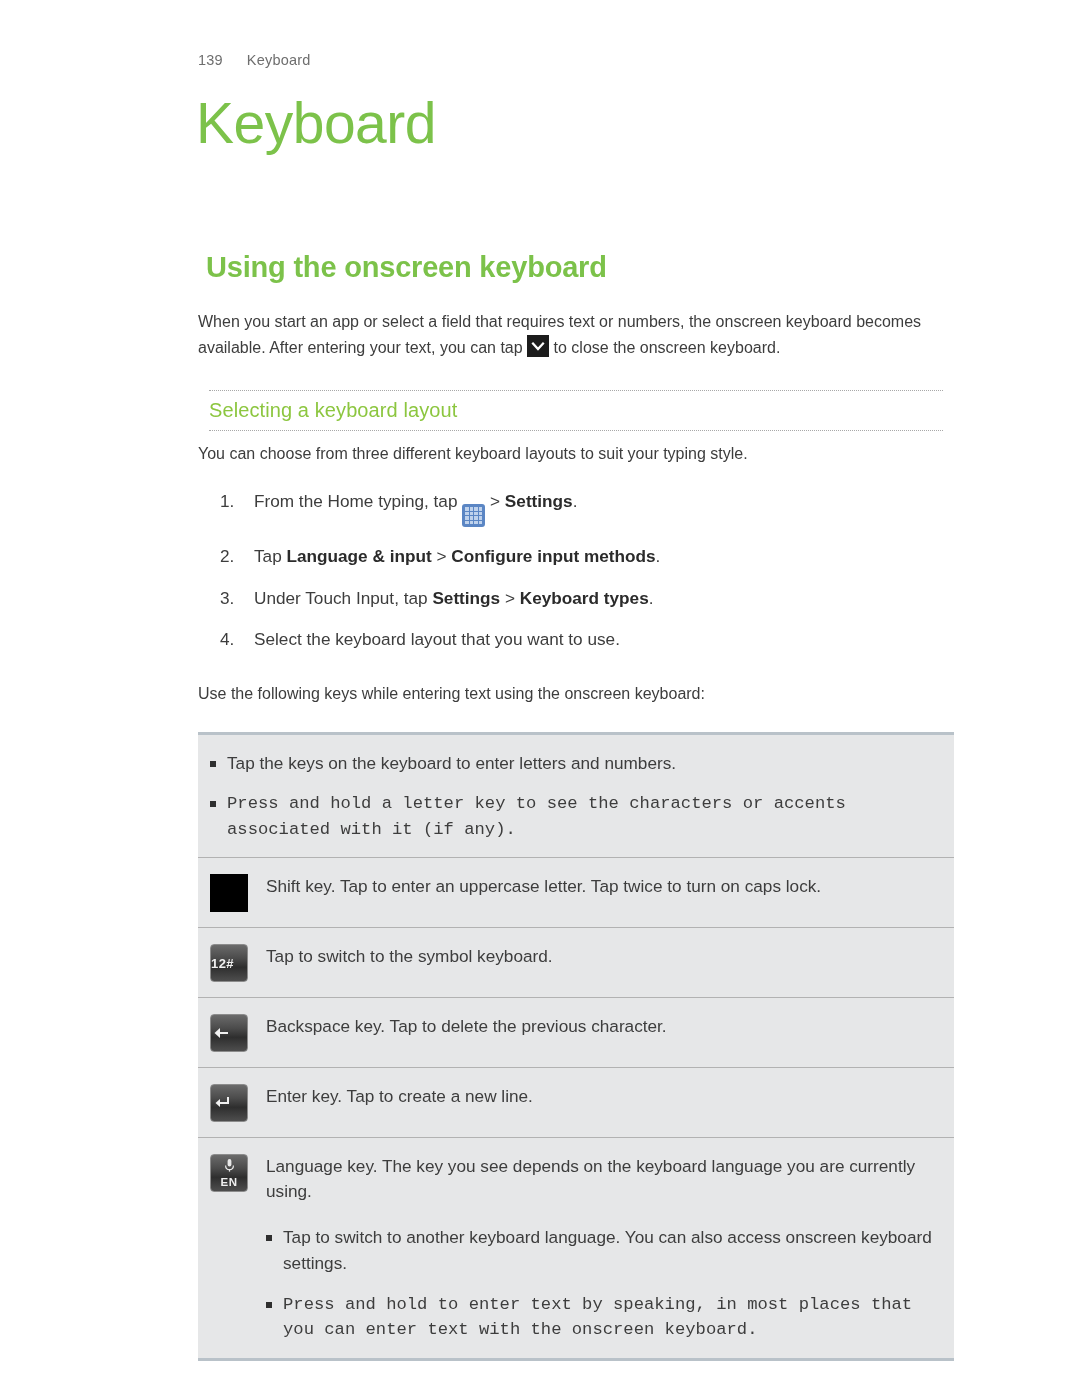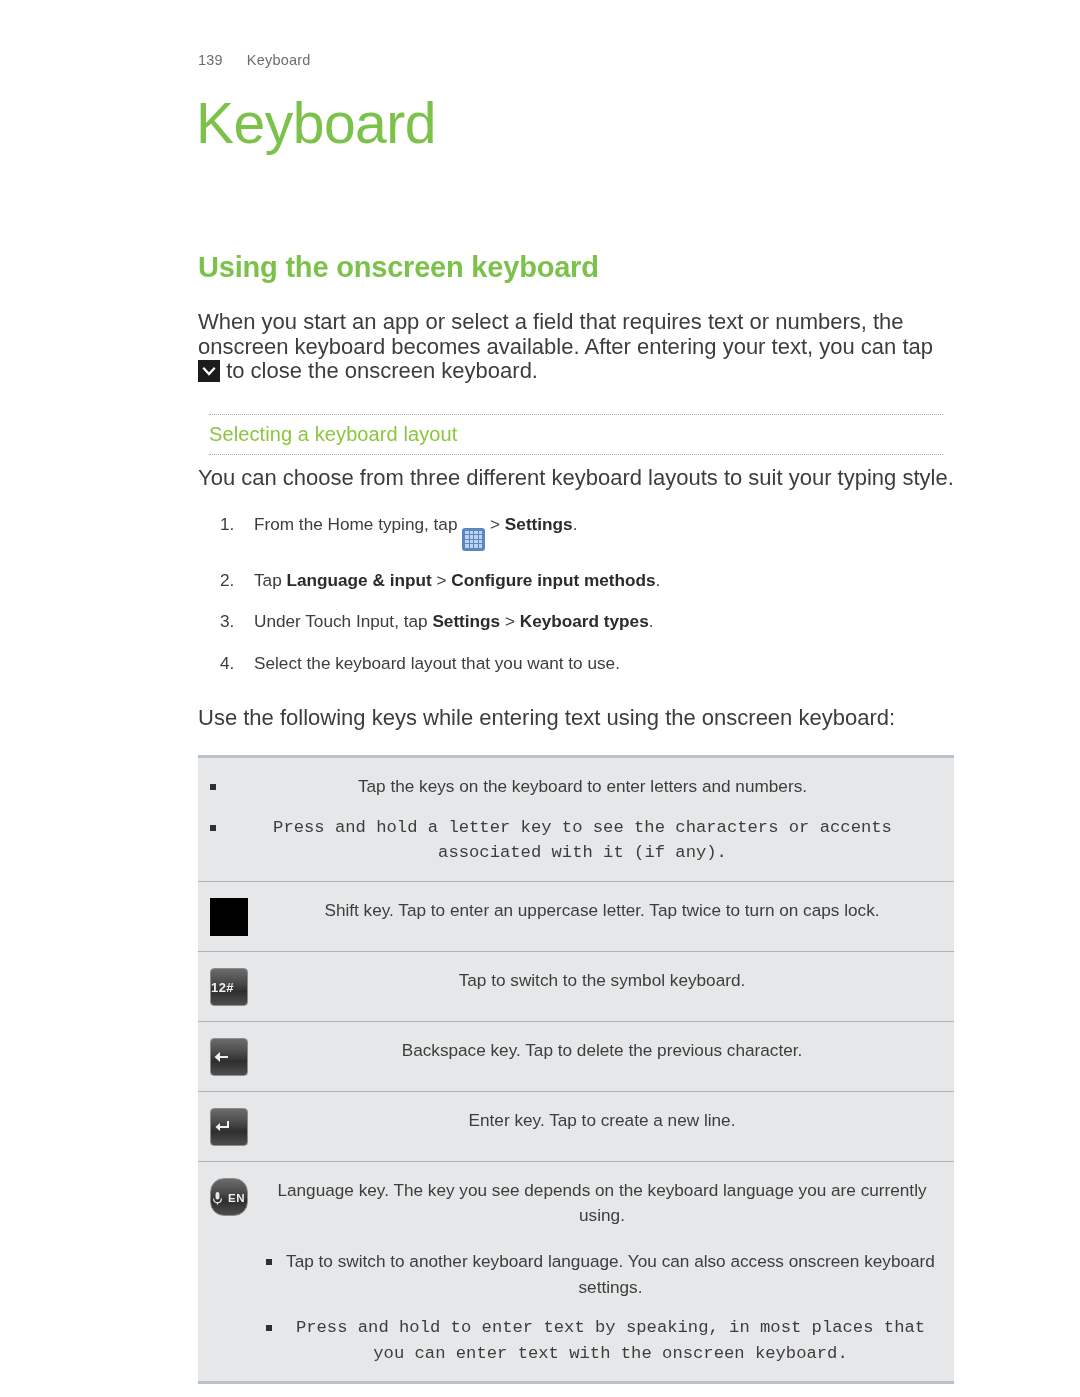--- a/index.html
+++ b/index.html
@@ -53,26 +53,26 @@
     left: 198px;
     top: 246px;
     width: 756px;
   }
 
   h2.section {
     font-size: 29px;
     line-height: 34px;
     font-weight: 700;
     color: #7cc24a;
-    margin: 0 0 26px 0;
+    margin: 0 0 26px 8px;
     letter-spacing: -0.2px;
   }
 
   p.body {
-    font-size: 22px;
+    font-size: 16px;
     line-height: 24.6px;
     margin: 0 0 18px 0;
     color: #3d3d3d;
   }
   p.body:last-child { margin-bottom: 0; }
 
   
   .subsec {
     margin-top: 30px;
   }
@@ -164,21 +164,20 @@
   .krow .kcell-icon {
     flex: 0 0 56px;
     padding-top: 1px;
   }
   .krow .kcell-text {
     flex: 1 1 auto;
     font-size: 17.2px;
     line-height: 25px;
     color: #3d3d3d;
     padding-top: 1px;
-    text-align: center;
   }
   .krow.no-icon {
     padding-left: 12px;
   }
 
   
   ul.tbullets {
     margin: 0;
     padding: 0 0 0 56px;
     list-style: none;
@@ -224,23 +223,23 @@
   }
   .keychip.phone-key .klabel {
     font-size: 13px;
     font-weight: 700;
     letter-spacing: .4px;
     line-height: 1;
     color: #f0f0f0;
   }
   .keychip.phone-key svg { display: block; }
   .keychip.lang-key {
+    flex-direction: column;
     gap: 4px;
     padding-top: 3px;
-    border-radius: 14px;
   }
   .keychip.lang-key .en {
     font-size: 11.5px;
     font-weight: 700;
     letter-spacing: .6px;
     color: #efefef;
     line-height: 1;
   }
 </style>
 </head>

